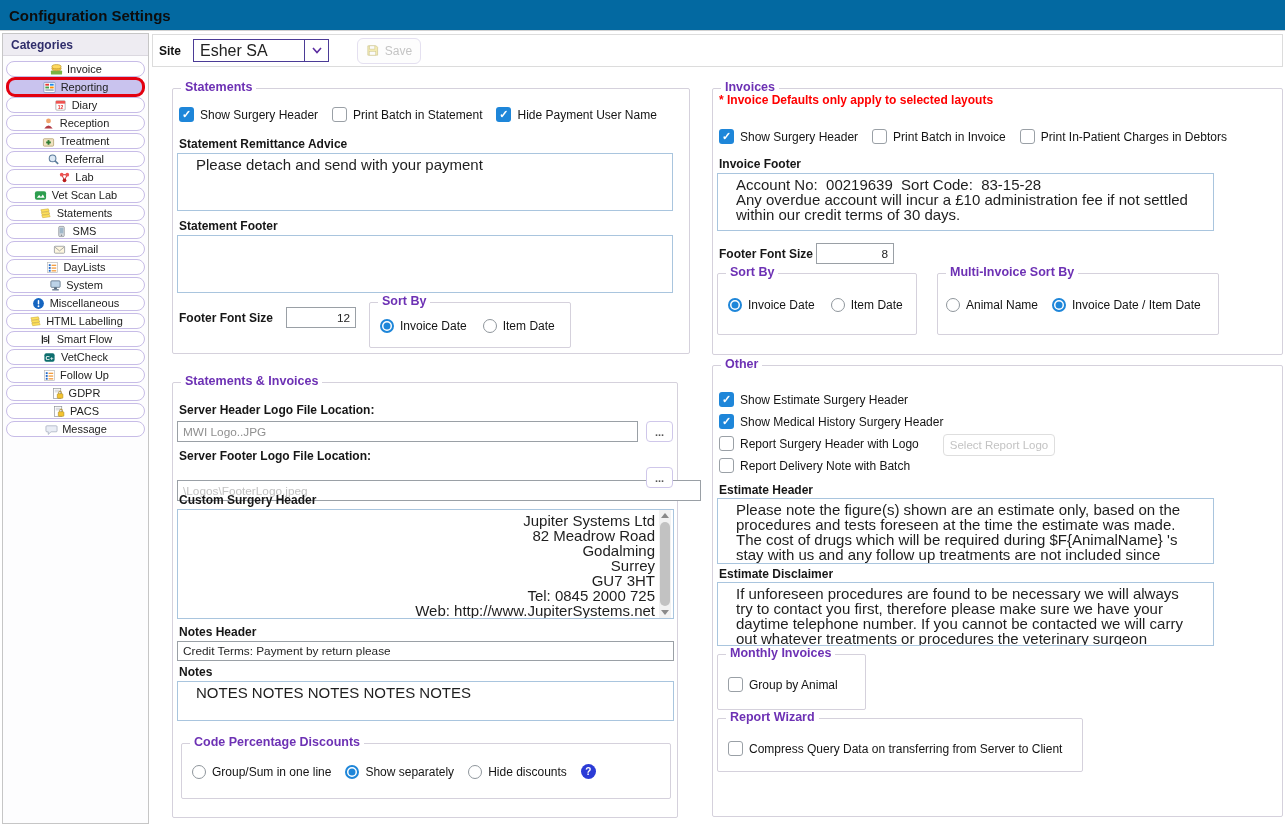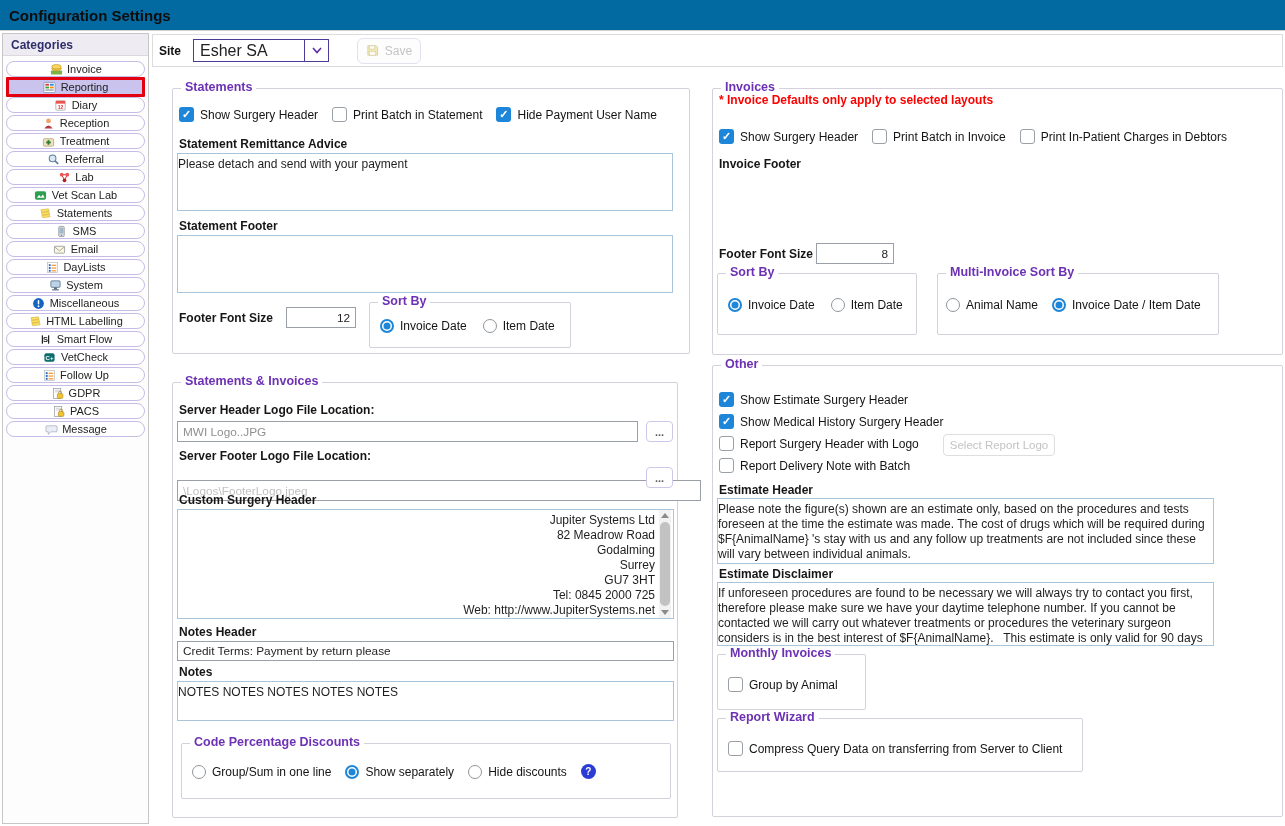--- a/index.html
+++ b/index.html
@@ -13,21 +13,21 @@
 
   
   #sidebar { position:absolute; left:2px; top:33px; width:147px; height:791px;
     border:1px solid #c6c6c6; background:#fdfdfe; }
   #sidebar-header { height:22px; background:#eeecf2; border-bottom:1px solid #dbd8e0;
     display:flex; align-items:center; padding-left:8px; font-size:12px; font-weight:bold; color:#2f2d6b; }
   #sidebar-items { padding:5px 3px; display:flex; flex-direction:column; gap:2px; }
   .side-item { height:16px; border:1px solid #c7bce7; border-radius:8px; background:#fff;
     display:flex; align-items:center; justify-content:center; gap:4px; font-size:11px; color:#222;
     cursor:pointer; }
-  .side-item.selected { background:#c9c3ee; border:3px solid #e3000f; border-radius:1px; height:20px; margin:-2px 0; }
+  .side-item.selected { background:#c9c3ee; border:3px solid #e3000f; border-radius:9px; height:20px; margin:-2px 0; }
   .ic { width:14px; height:14px; display:inline-flex; align-items:center; justify-content:center; flex:0 0 auto; }
   .ic svg { width:13px; height:13px; display:block; }
 
   
   #toolbar { position:absolute; left:152px; top:34px; width:1131px; height:33px; background:#fff;
     border:1px solid #dcdcdc; display:flex; align-items:center; }
   .site-label { margin-left:6px; font-size:12px; font-weight:bold; color:#111; }
   .site-select { margin-left:12px; width:136px; height:23px; border:1px solid #4b3b96; background:#fff;
     display:flex; align-items:center; font-size:16px; color:#222; cursor:pointer; }
   .site-value { flex:1; padding-left:6px; }
@@ -56,22 +56,22 @@
 
   
   .rb { display:flex; align-items:center; gap:6px; font-size:12px; color:#141414; cursor:pointer; white-space:nowrap; }
   .rdo { width:14px; height:14px; border-radius:50%; position:relative; flex:0 0 auto; background:#fff; }
   .rdo.on { border:2px solid #1e86d9; }
   .rdo.on::after { content:""; position:absolute; top:50%; left:50%; transform:translate(-50%,-50%);
     width:7px; height:7px; border-radius:50%; background:#1e86d9; }
   .rdo.off { border:1px solid #8f969c; }
 
   
-  .ta { position:absolute; border:1px solid #a9c5de; background:#fff; font-size:12px; line-height:15px;
-    color:#1e1e1e; padding:3px 0; white-space:pre-wrap; overflow:hidden; }
+  .ta { position:absolute; border:1px solid #a9c5de; background:#fff; font-size:15px; line-height:15px;
+    color:#1e1e1e; padding:3px 18px; white-space:pre-wrap; overflow:hidden; }
   .inp { position:absolute; border:1px solid #9aa0a6; background:#fff; font-size:11.8px; color:#262626;
     display:flex; align-items:center; padding:0 5px; }
   .inp.num { justify-content:flex-end; }
   .inp.gray { color:#8f8f8f; }
   .inp.lgray { color:#c2c2c2; }
   .btn-browse { position:absolute; width:27px; height:21px; border:1px solid #cfc7ea; border-radius:4px;
     background:#fff; color:#555; display:flex; align-items:center; justify-content:center;
     font-size:11px; font-weight:bold; cursor:pointer; }
   .btn-disabled { position:absolute; border:1px solid #dedede; border-radius:4px; background:#fff;
     color:#c3c3c3; display:flex; align-items:center; justify-content:center; font-size:11.5px; cursor:default; }
@@ -477,20 +477,22 @@
         <span class="cbx off"></span>
         <span>Print Batch in Invoice</span>
       </div>
       <div class="cb">
         <span class="cbx off"></span>
         <span>Print In-Patient Charges in Debtors</span>
       </div>
     </div>
 
     <span class="flabel" style="left:6px;top:68px">Invoice Footer</span>
+    <div class="ta" style="left:4px;top:84px;width:497px;height:58px">Account No:  00219639  Sort Code:  83-15-28
+Any overdue account will incur a £10 administration fee if not settled within our credit terms of 30 days.</div>
 
     <span class="flabel" style="left:6px;top:158px">Footer Font Size</span>
     <div class="inp num" style="left:103px;top:154px;width:78px;height:21px">8</div>
 
     <div class="gbox" style="left:4px;top:184px;width:200px;height:62px">
       <span class="glegend">Sort By</span>
       <div class="row" style="left:10px;top:24px;gap:16px">
         <div class="rb">
           <span class="rdo on"></span>
           <span>Invoice Date</span>

